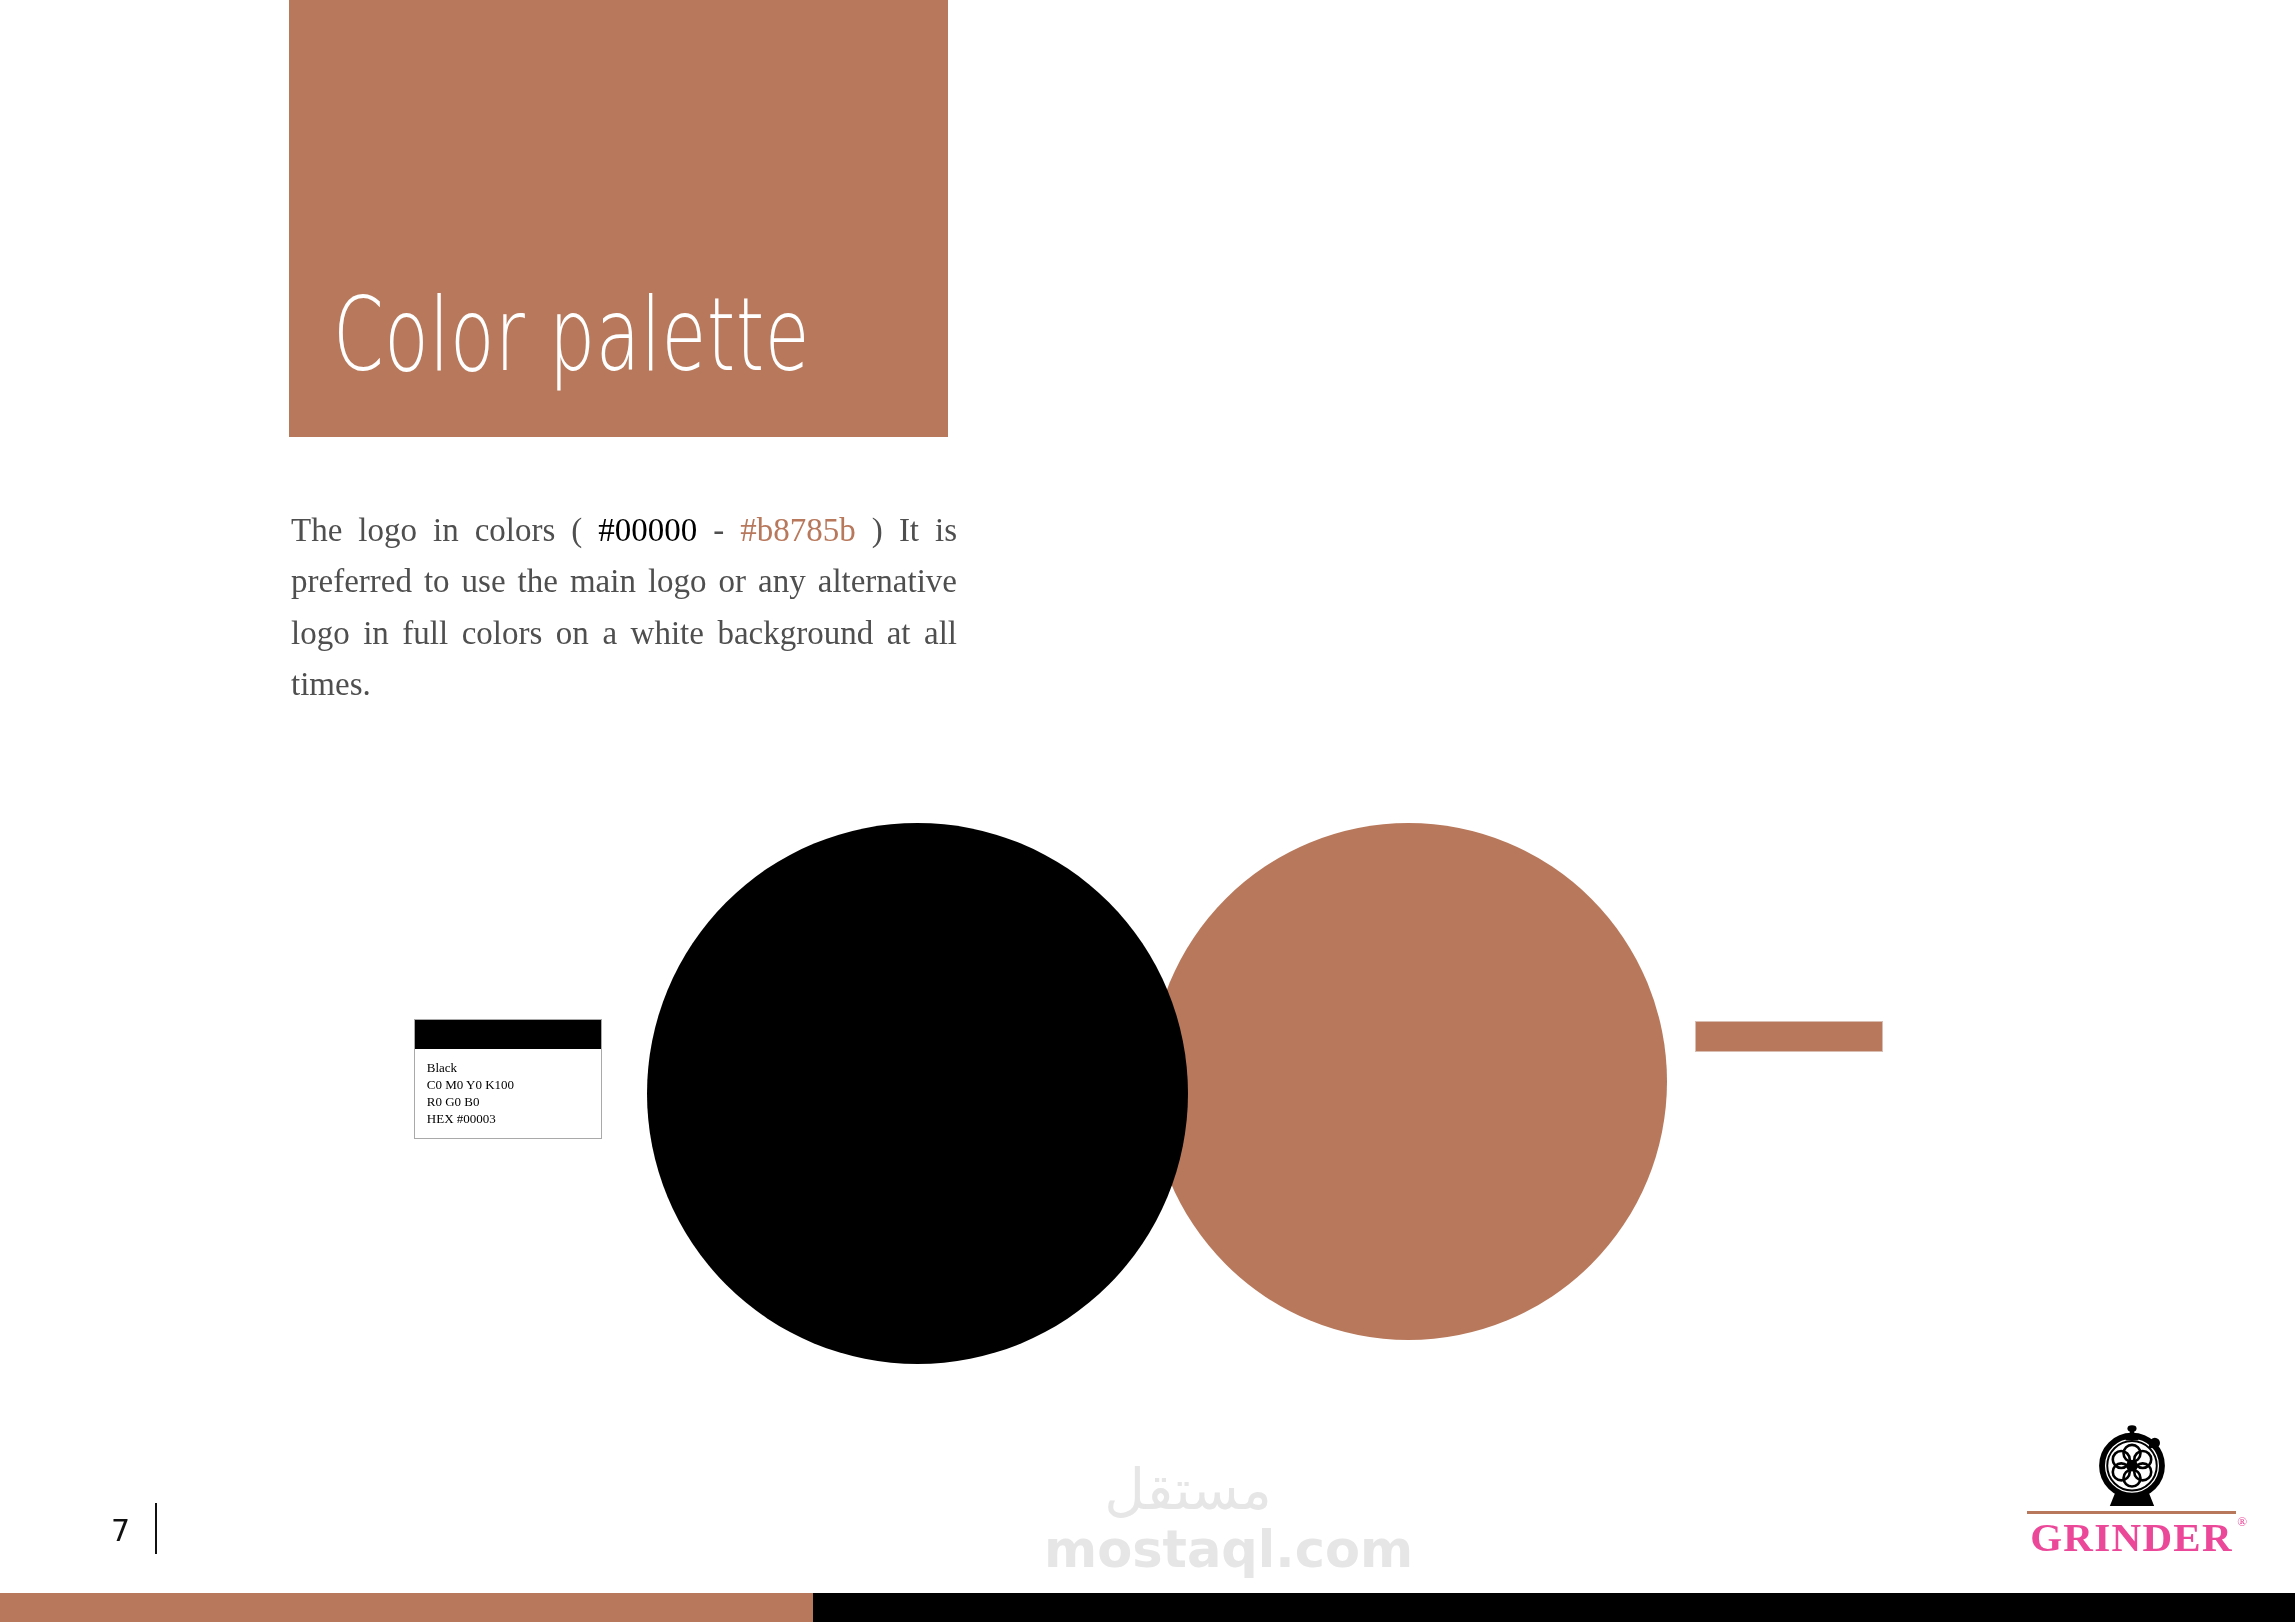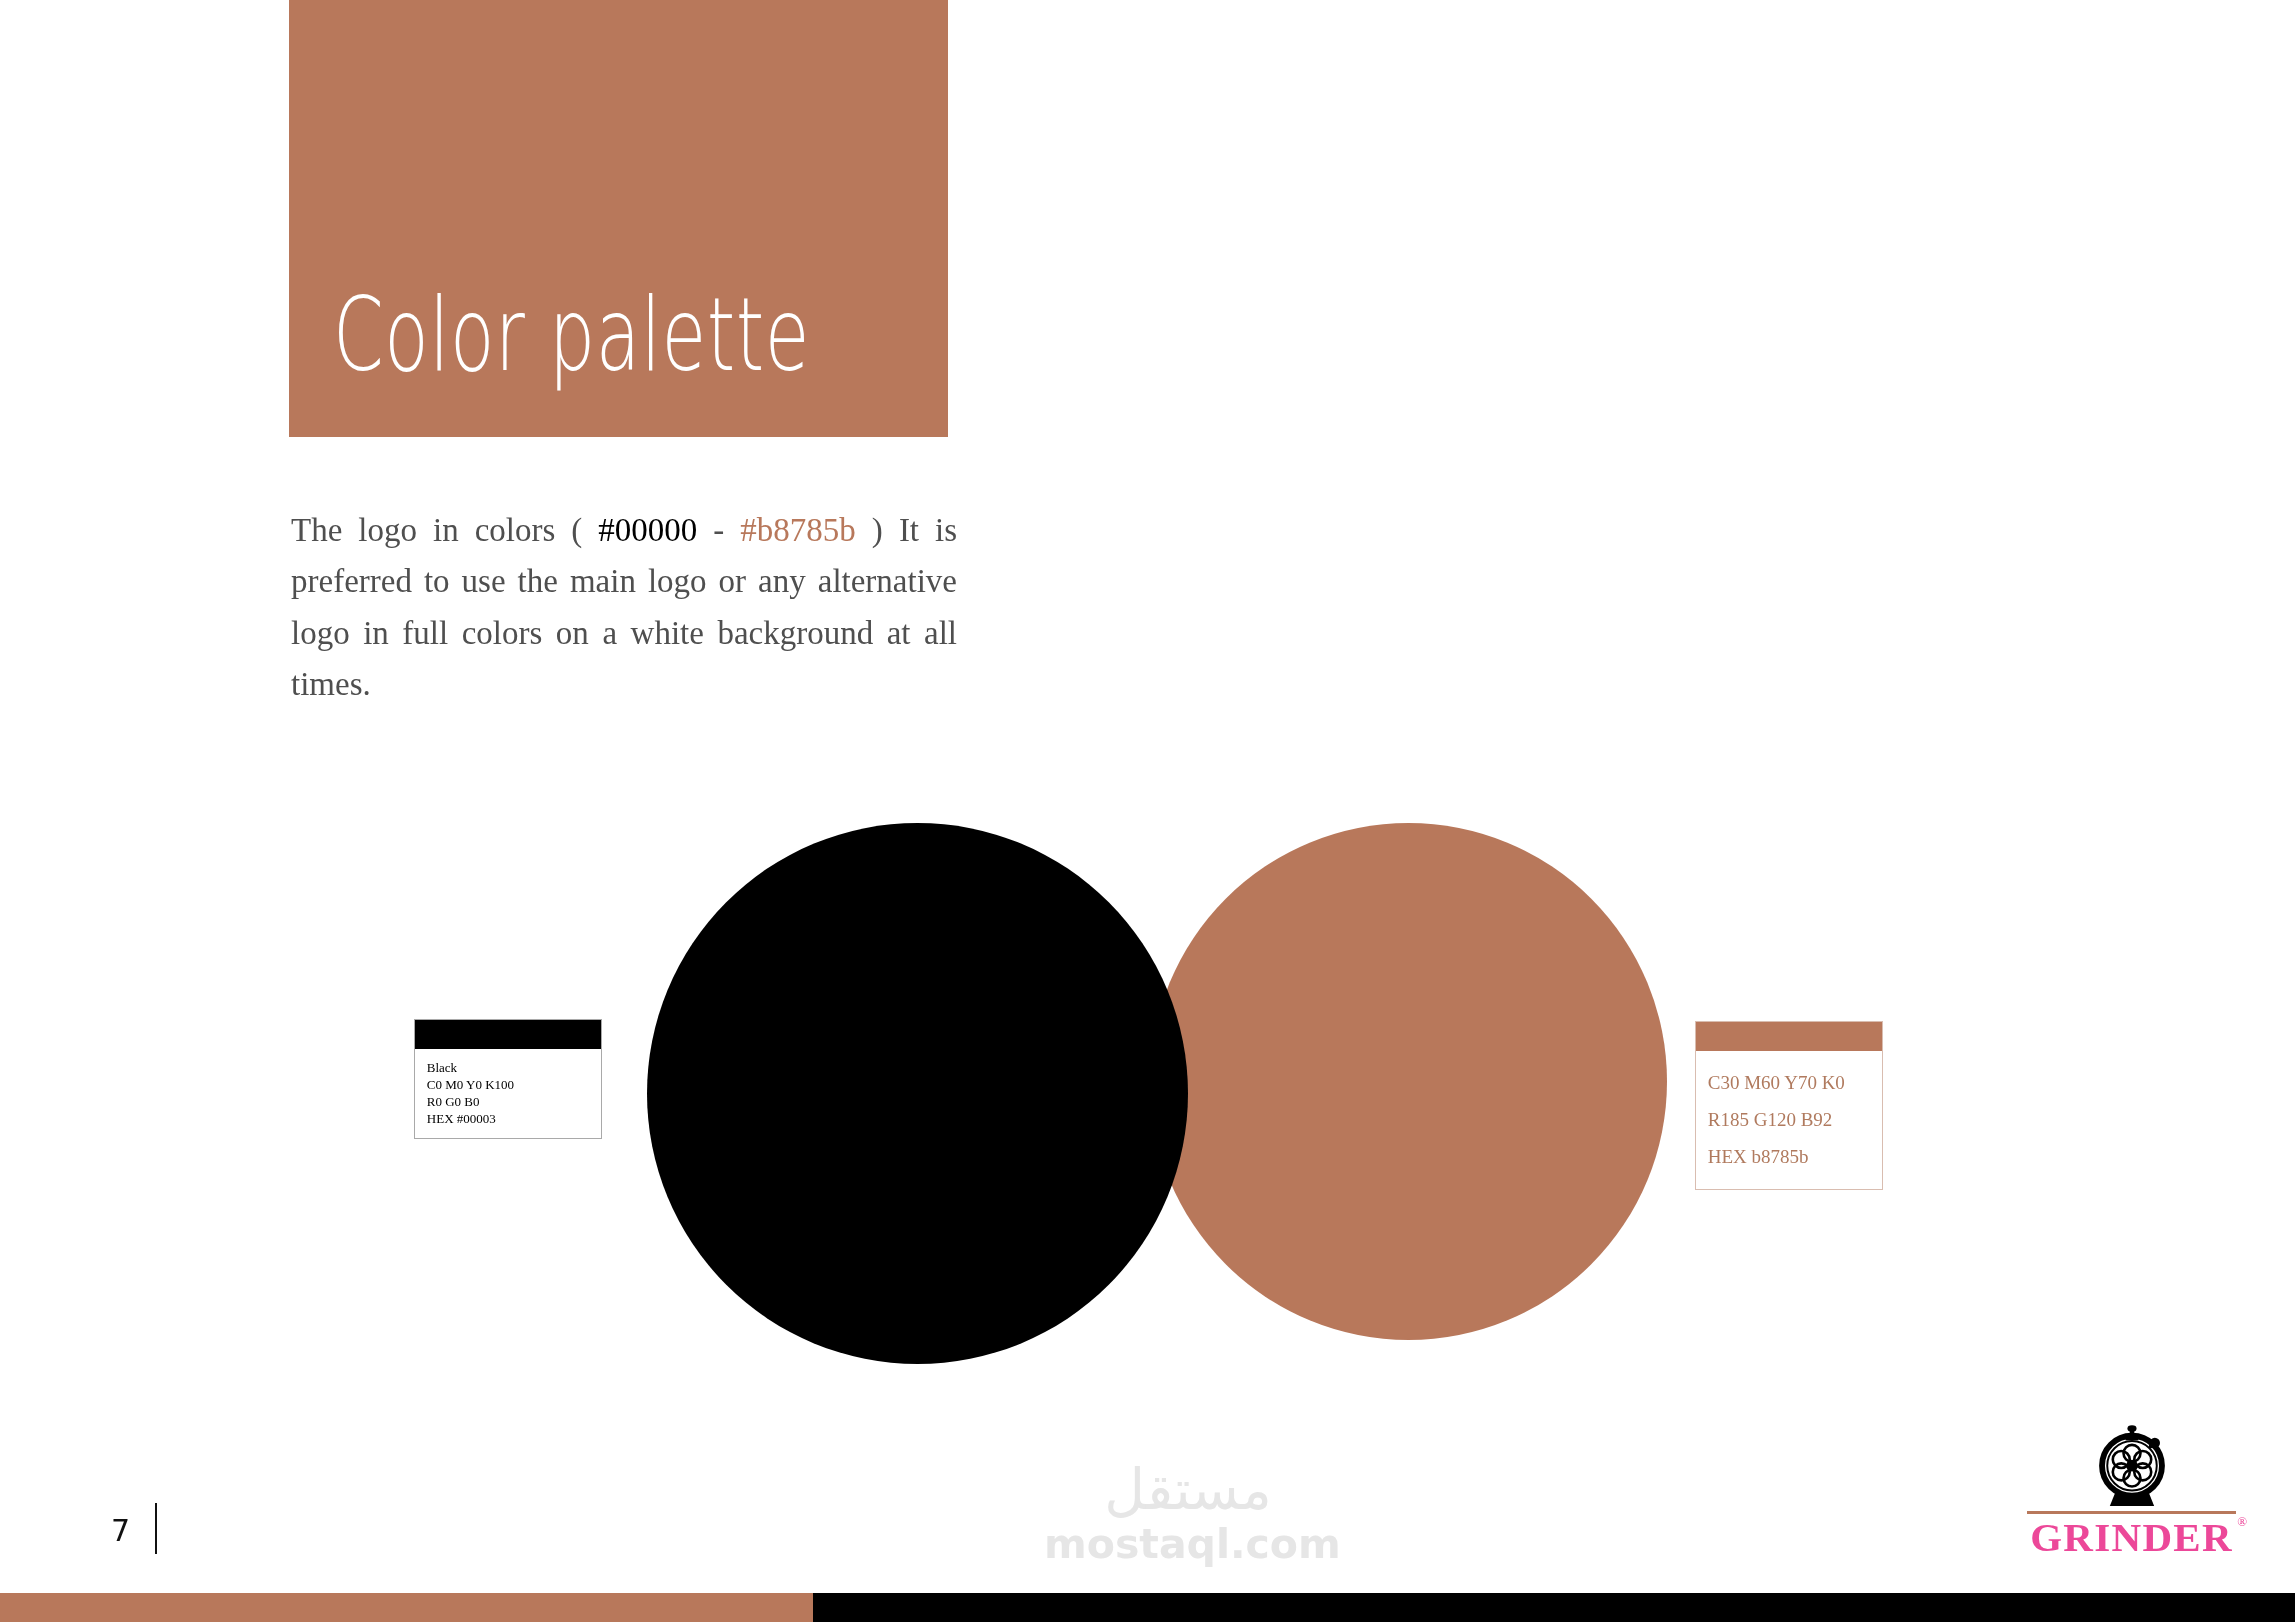--- a/index.html
+++ b/index.html
@@ -161,21 +161,21 @@
   }
   #watermark-ar {
     font-family: "DejaVu Sans", sans-serif;
     font-size: 56px;
     line-height: 1;
     direction: rtl;
   }
   #watermark-en {
     font-family: "DejaVu Sans", sans-serif;
     font-weight: bold;
-    font-size: 41px;
+    font-size: 51px;
     line-height: 1.1;
     margin-top: 3.9px;
   }
 
   
   #brand-logo {
     position: absolute;
     left: 2027px;
     top: 1425px;
     width: 209px;
@@ -251,25 +251,20 @@
   <div class="swatch-body">
     <div class="swatch-line">Black</div>
     <div class="swatch-line">C0  M0  Y0  K100</div>
     <div class="swatch-line">R0  G0  B0</div>
     <div class="swatch-line">HEX #00003</div>
   </div>
 </div>
 
 <div id="swatch-brown" class="swatch-card">
   <div class="swatch-chip"></div>
-  <div class="swatch-body">
-    <div class="swatch-line">C30  M60  Y70  K0</div>
-    <div class="swatch-line">R185  G120  B92</div>
-    <div class="swatch-line">HEX b8785b</div>
-  </div>
 </div>
 
 <div id="page-number-group">
   <div id="page-number">7</div>
   <div id="page-number-rule"></div>
 </div>
 
 <div id="watermark">
   <div id="watermark-ar">مستقل</div>
   <div id="watermark-en">mostaql.com</div>

